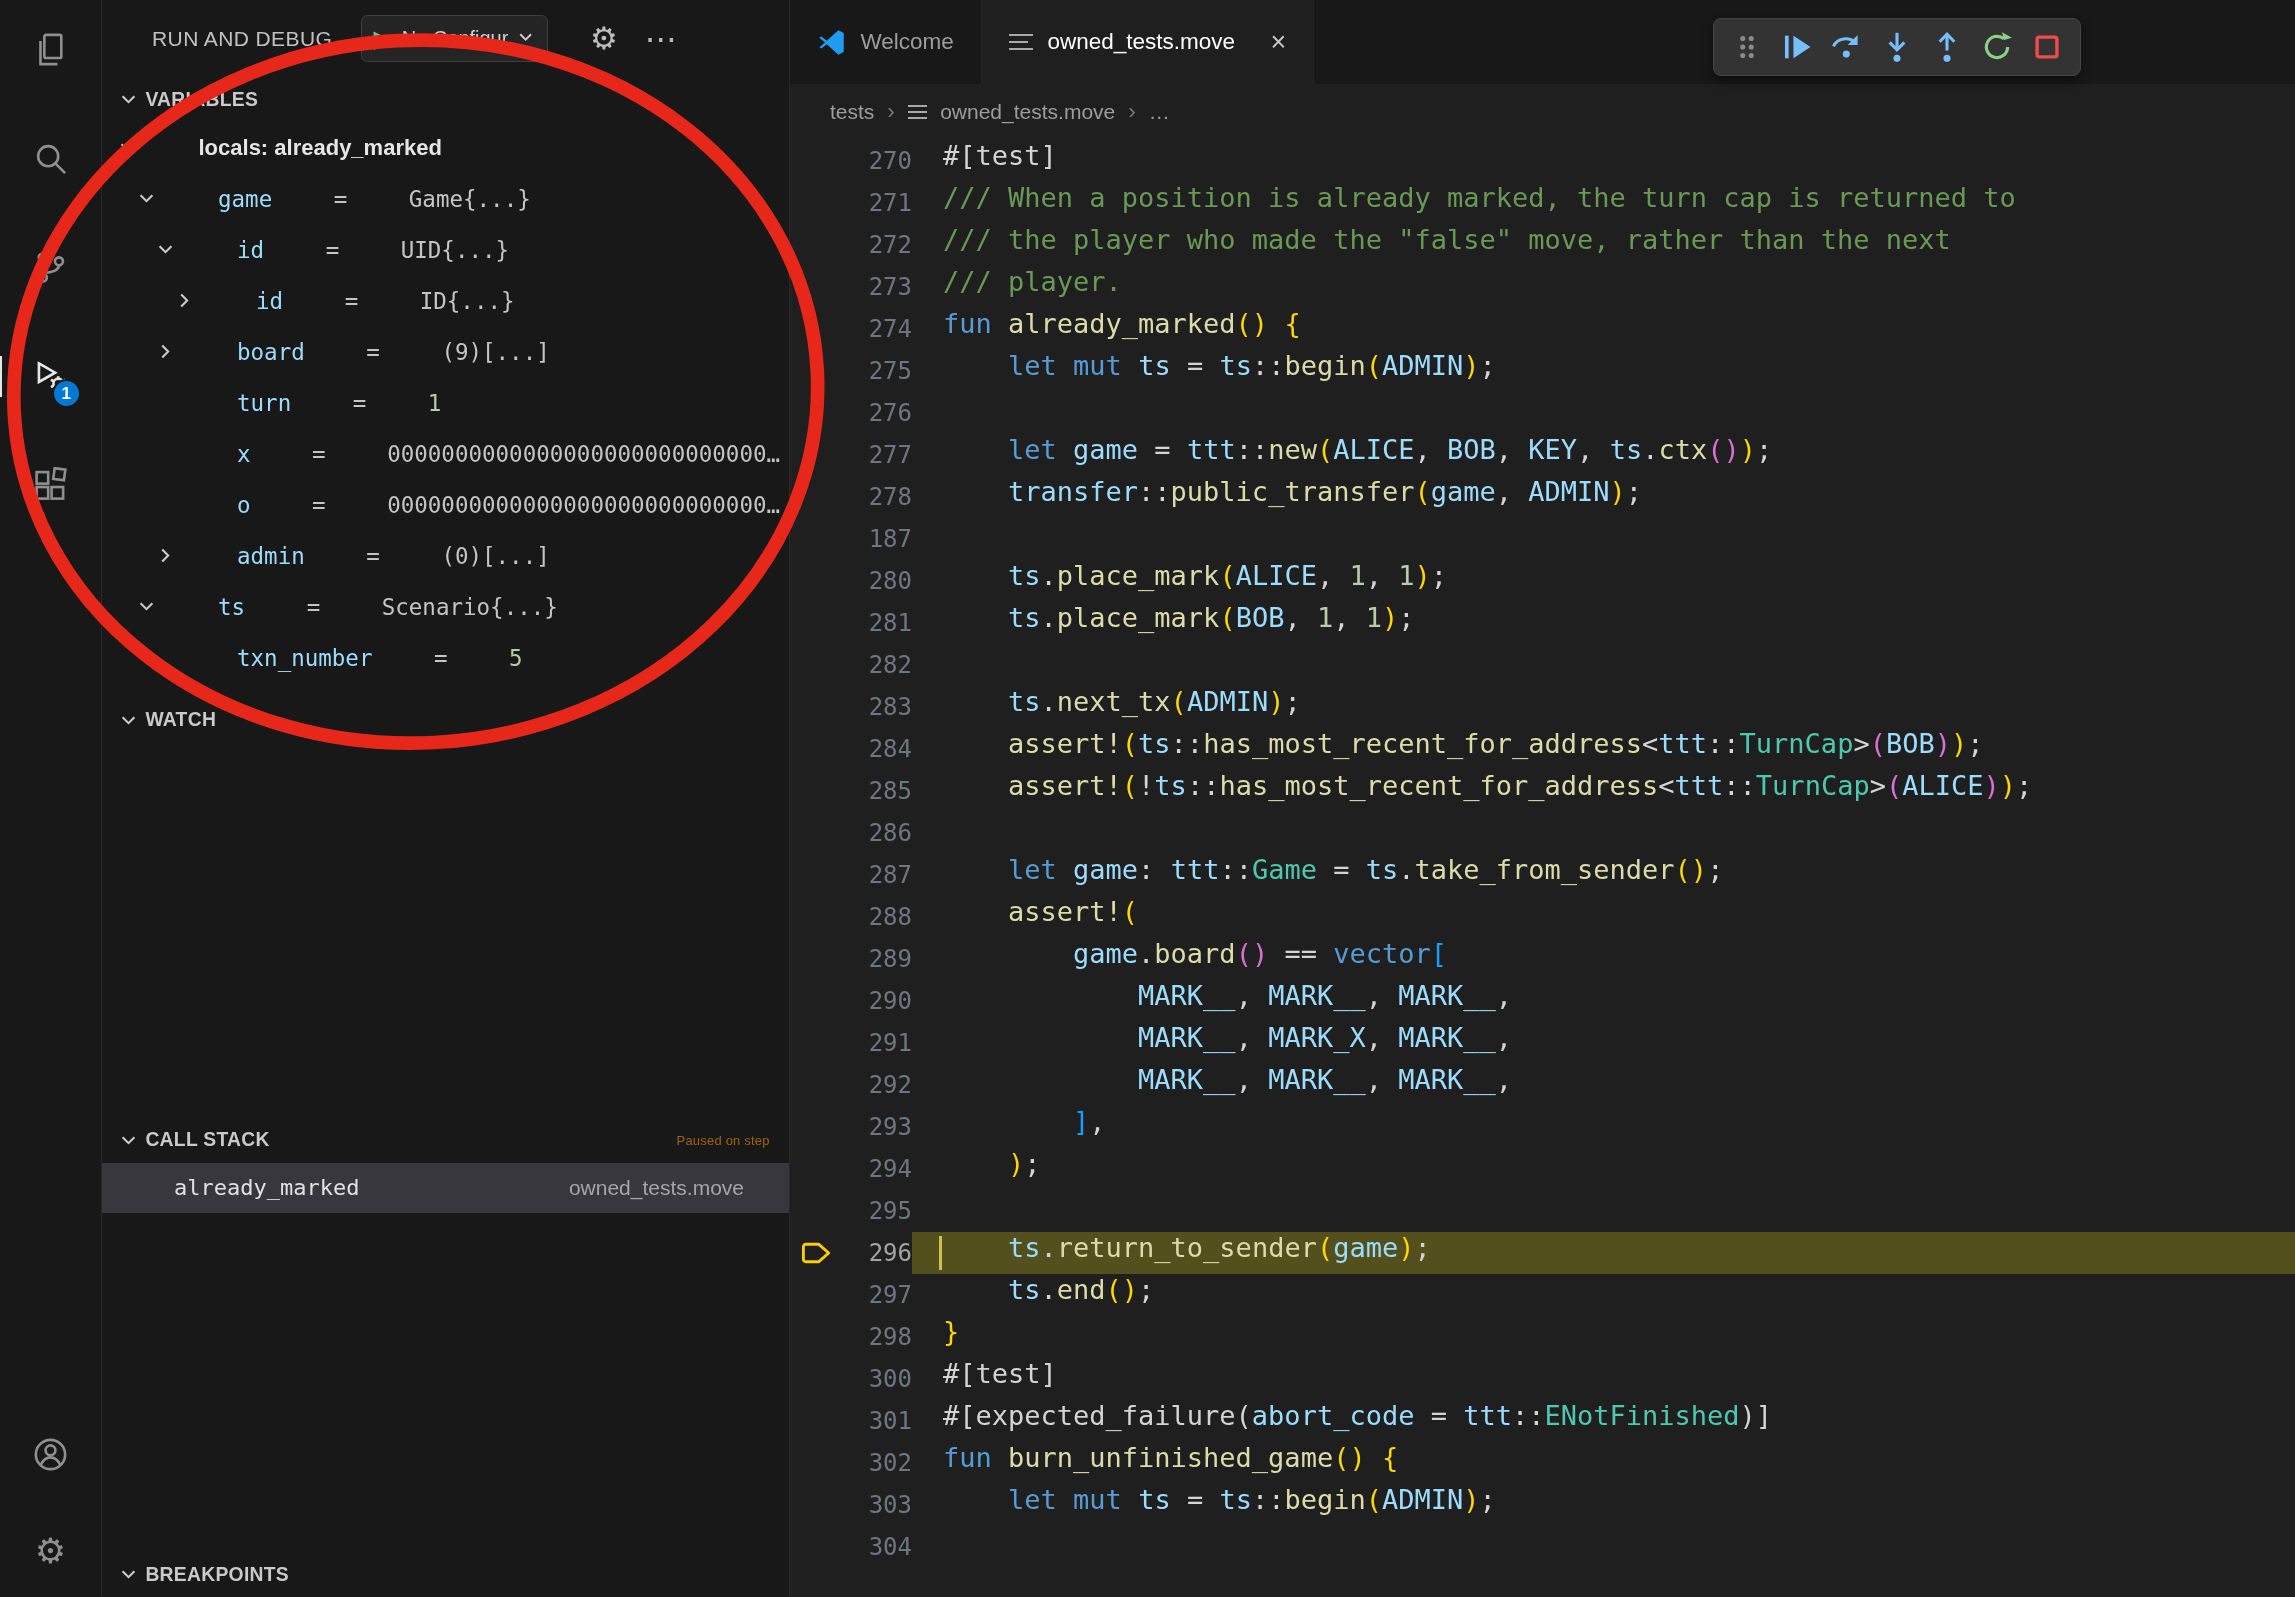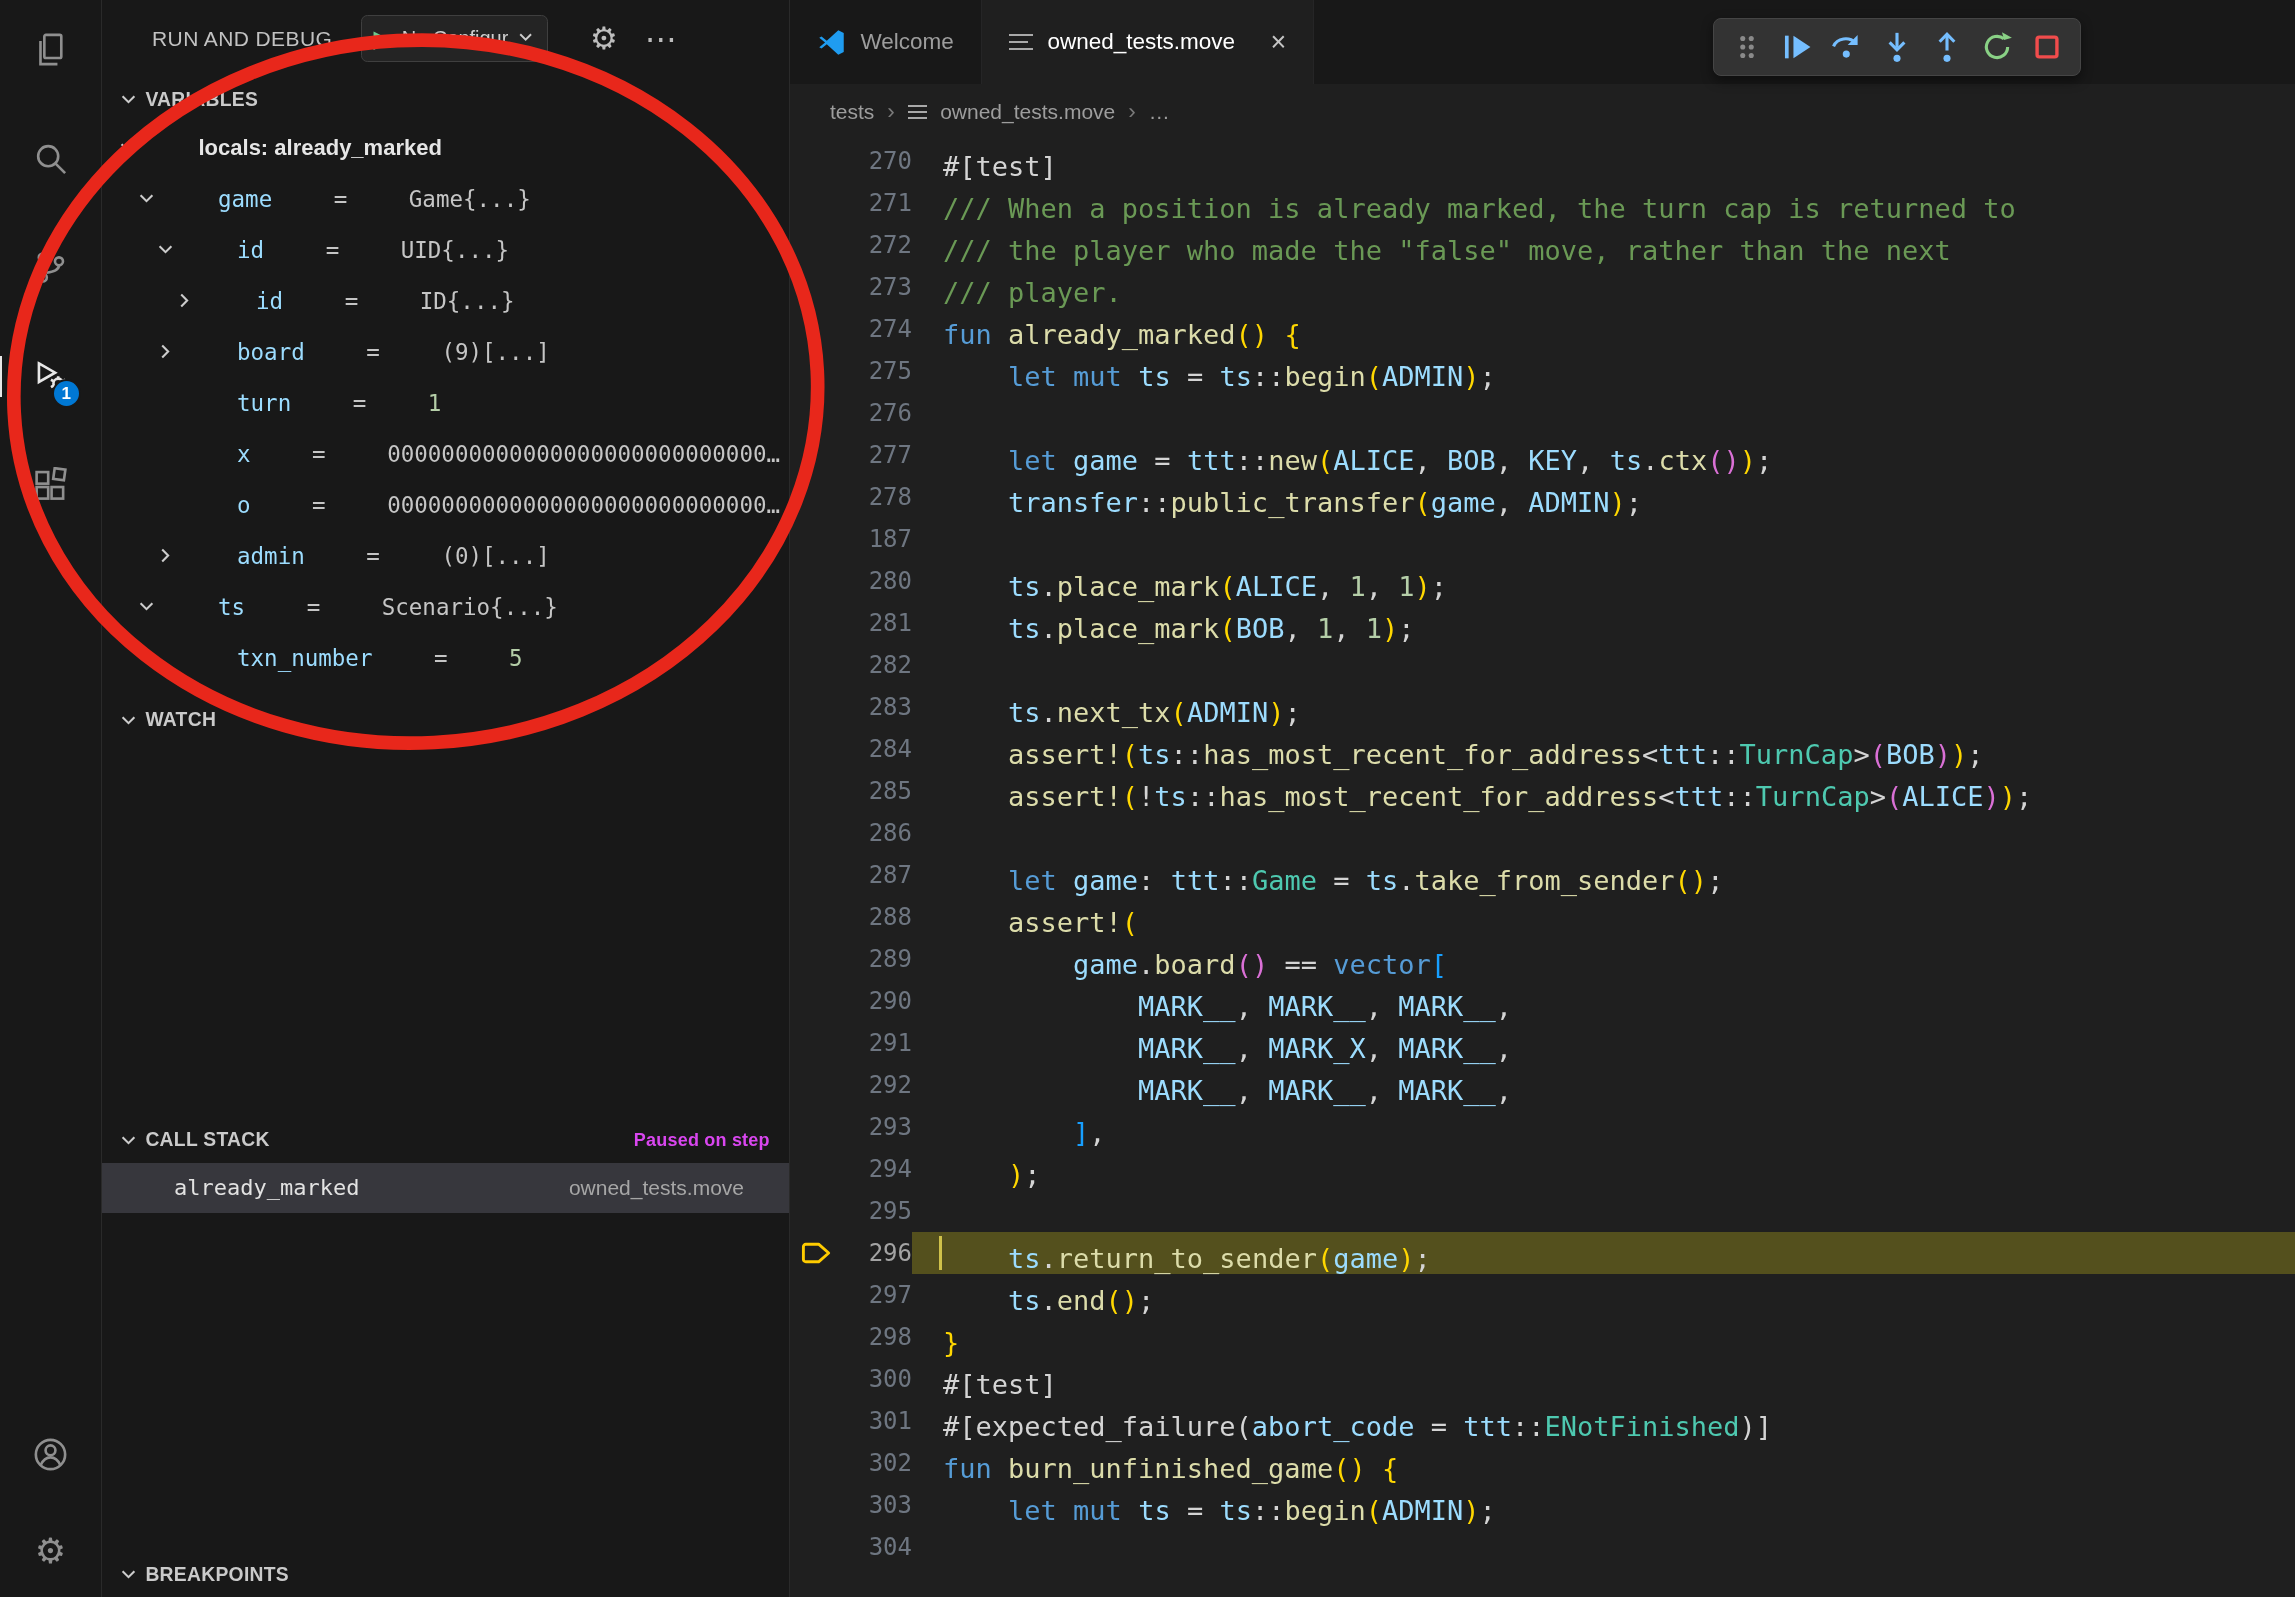--- a/index.html
+++ b/index.html
@@ -34,21 +34,21 @@
   .run-play { color:#6fc98d; font-size:24px; margin-right:9.7px; line-height:1; }
   .run-label { font-size:20px; color:#cfcfcf; max-width:161px; overflow:hidden;
                white-space:nowrap; }
   .run-chev { margin-left:8px; }
   .side-gear { margin-left:42px; font-size:31px; color:#bdbdbd; line-height:1; }
   .side-dots { margin-left:27px; font-size:32px; color:#bdbdbd; line-height:0.5; letter-spacing:1.6px; }
 
   .sec-head { height:45px; display:flex; align-items:center; padding:0 19.3px 0 16px;
               font-size:19.3px; font-weight:700; color:#cacaca; letter-spacing:0.3px; flex-shrink:0; }
   .sec-head .chev { margin-right:6.4px; display:flex; }
-  .sec-status { margin-left:auto; font-size:18px; font-weight:700; color:#d946ef; letter-spacing:0.2px;}
+  .sec-status { margin-left:auto; font-size:13px; font-weight:400; color:#a16207; letter-spacing:0.2px;}
 
   .vars { flex-shrink:0; }
   .var-row { height:51px; display:flex; align-items:center;
              font-family:"DejaVu Sans Mono", monospace; font-size:22.5px; min-width:0;gap:48px; }
   .var-row .twist { width:34px; flex-shrink:0; display:flex; align-items:center; }
   .vname { color:#9cdcfe; white-space:pre; }
   .veq { color:#c5c5c5; white-space:pre; }
   .vval { color:#c5c5c5; white-space:nowrap; overflow:hidden; text-overflow:ellipsis; flex:1; min-width:0; padding-right:6.4px;}
   .vval.num { color:#b5cea8; }
   .var-label { font-family:"Liberation Sans", sans-serif; font-weight:700; color:#e6e6e6; font-size:22px; }
@@ -86,21 +86,21 @@
 
   
   .code-area { flex:1; overflow:hidden; }
   .crow { height:42px; display:flex; align-items:center; }
   .cmark { width:53px; flex-shrink:0; display:flex; justify-content:center; align-items:center; }
   .cnum { width:69px; flex-shrink:0; text-align:right; color:#6e7681;
           font-family:"DejaVu Sans Mono", monospace; font-size:24px; }
   .crow.current .cnum { color:#a3a3a3; }
   .ccode { flex:1; padding-left:31px; font-family:"DejaVu Sans Mono", monospace;
            font-size:27px; white-space:pre; position:relative; height:100%;
-           display:flex; align-items:flex-end; }
+           display:flex; align-items:flex-start; }
   .crow.current .ccode { background:#54501d; }
   .crow.current .ccode::before { content:""; position:absolute; left:27px; top:4px; bottom:4px;
            width:3.2px; background:#cfc14a; }
   .c-def{color:#d4d4d4} .c-com{color:#6a9955} .c-kw{color:#569cd6} .c-fn{color:#dcdcaa}
   .c-var{color:#9cdcfe} .c-type{color:#4ec9b0} .c-num{color:#b5cea8}
   .c-b1{color:#ffd700} .c-b2{color:#da70d6} .c-b3{color:#179fff}
 
   
   .annotation { position:absolute; left:0; top:0; z-index:50; pointer-events:none; }
 </style>

